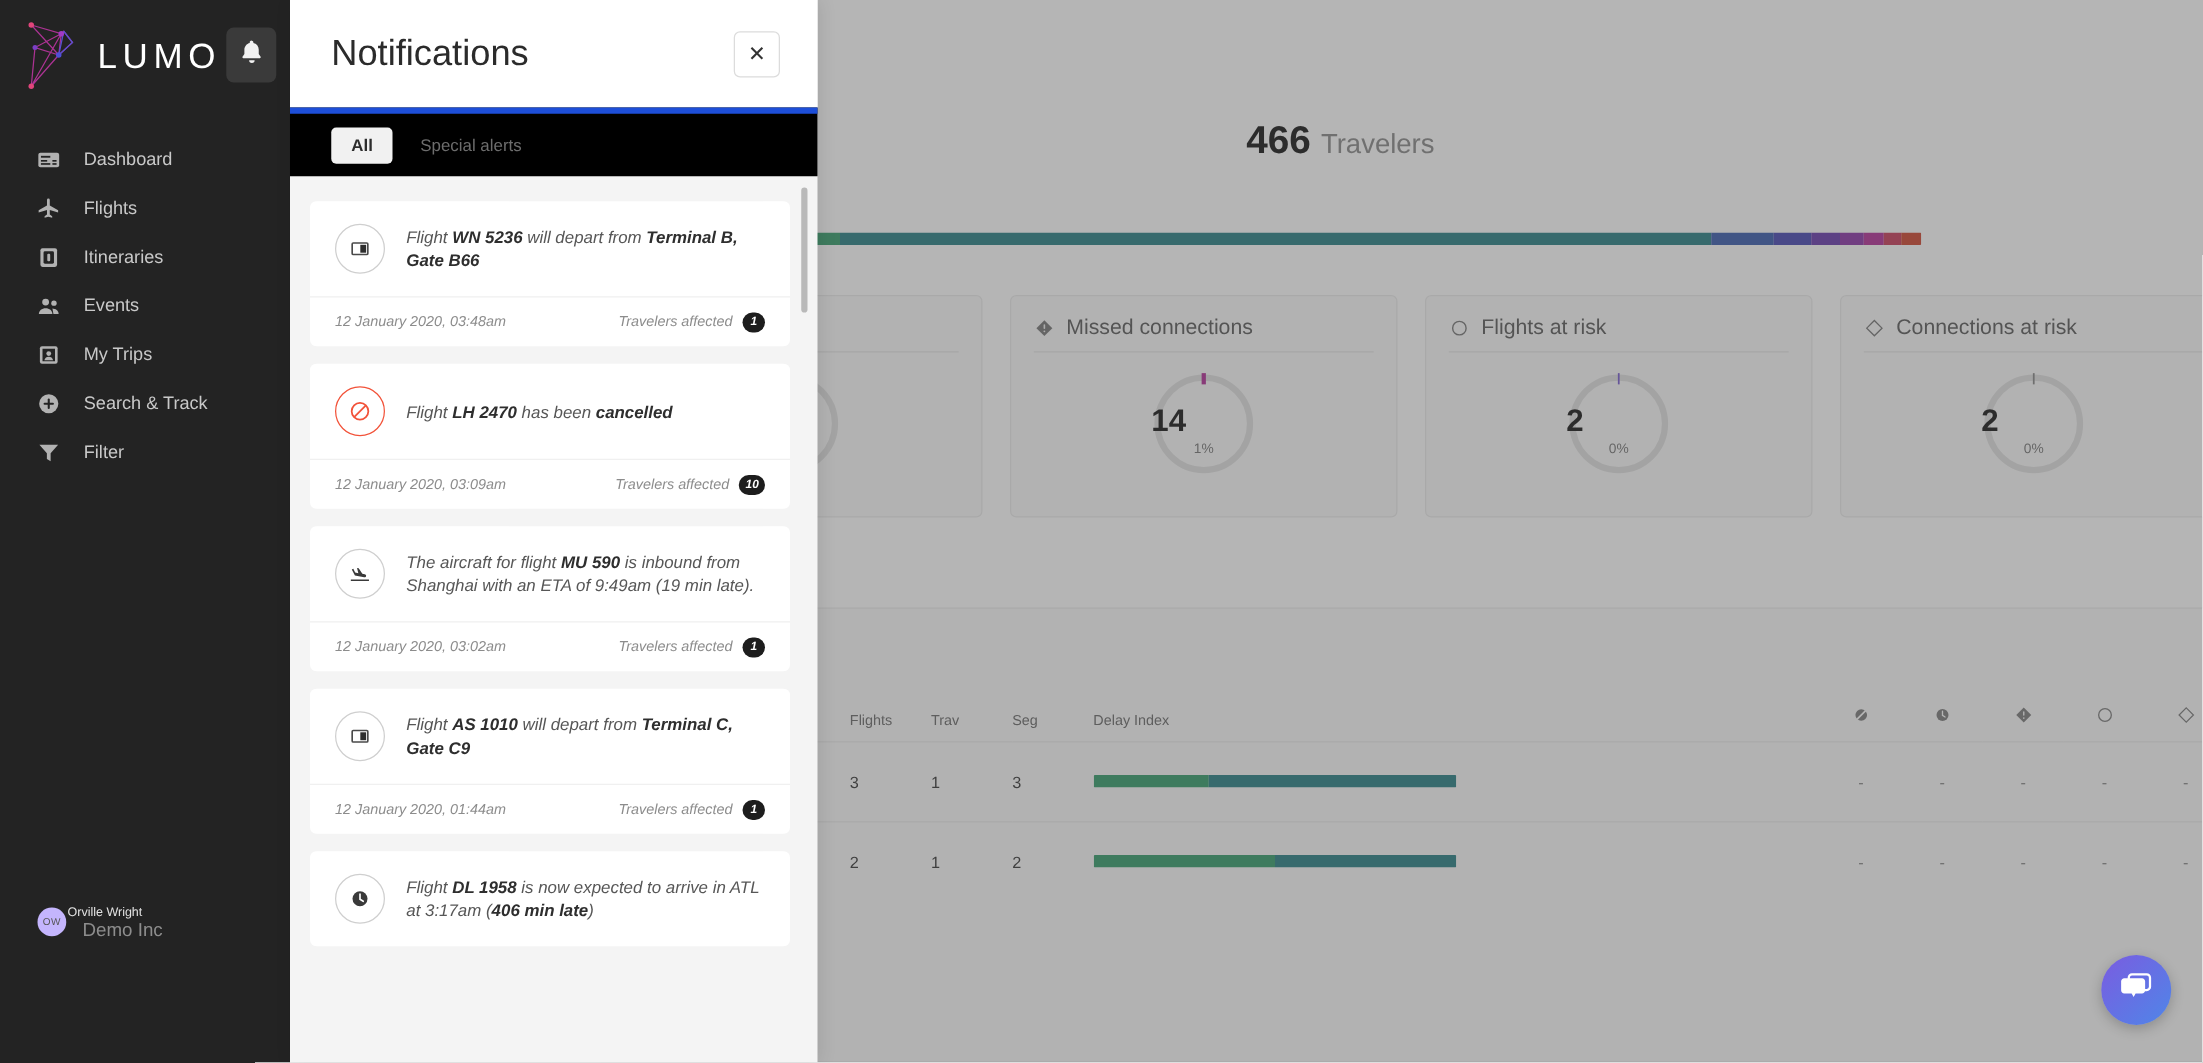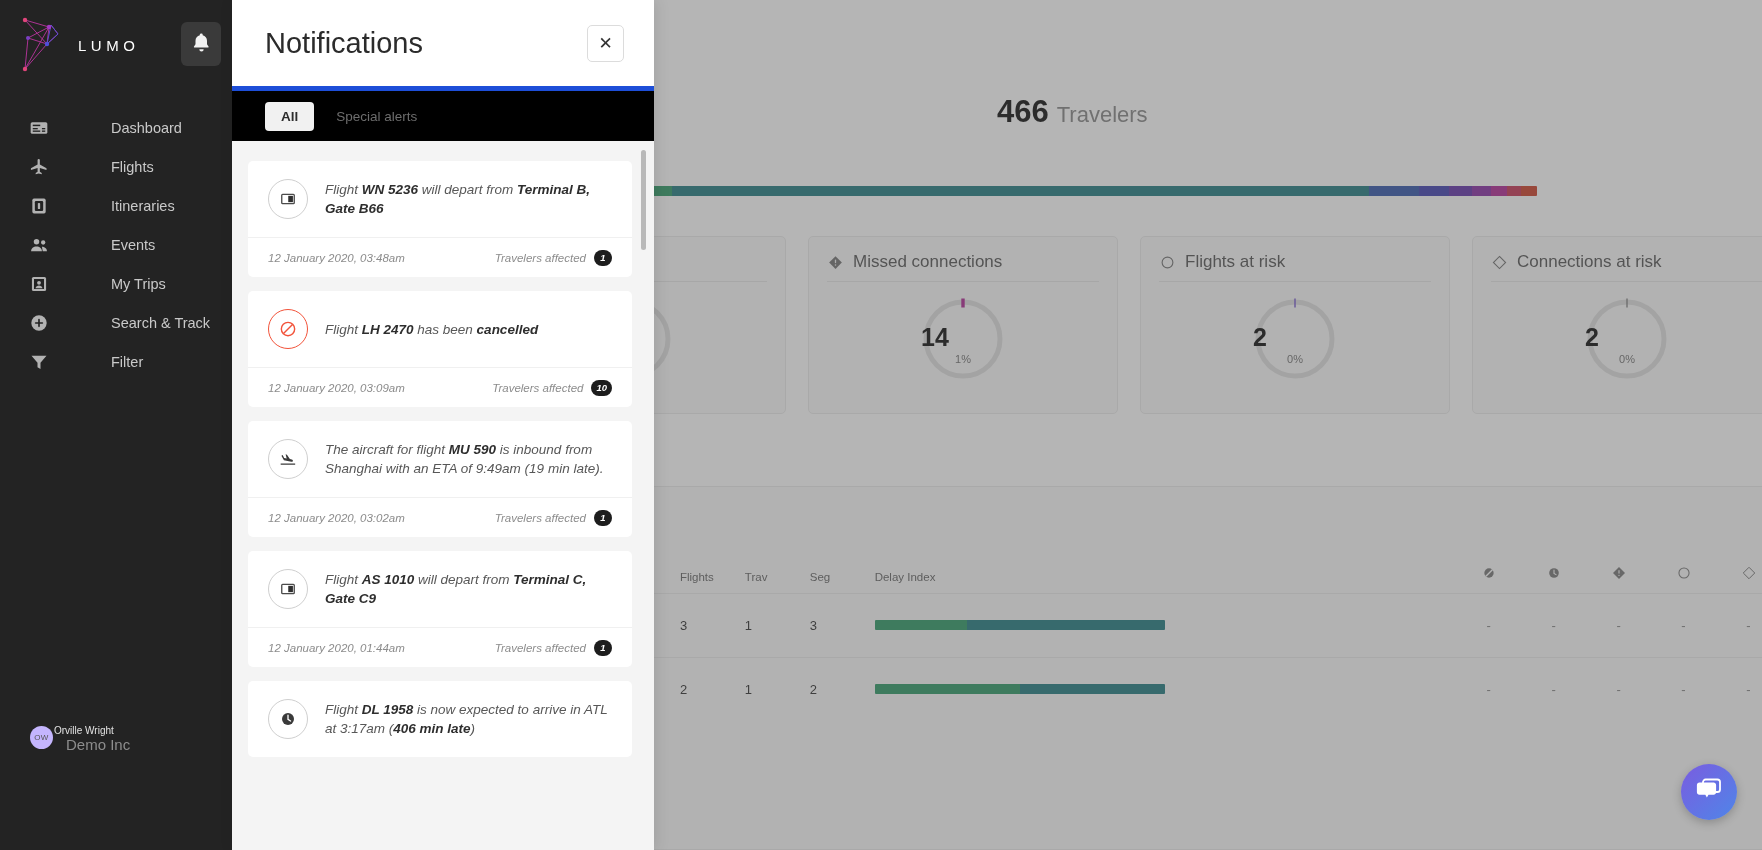--- a/index.html
+++ b/index.html
@@ -17,34 +17,34 @@
     width: 232px; height: 850px;
     background: #232323;
     z-index: 40;
   }
   .brand-row {
     display: flex; align-items: center;
     height: 90px; padding-left: 18px;
   }
   .logo-mark { width: 58px; height: 62px; flex: 0 0 58px; }
   .brand-text {
-    color: #ffffff; font-size: 15px; letter-spacing: 4.5px;
+    color: #ffffff; font-size: 28px; letter-spacing: 4.5px;
     font-weight: 400; margin-left: 2px;
   }
   .bell-btn {
     position: absolute; left: 181px; top: 22px;
     width: 40px; height: 44px; border-radius: 6px;
     background: #3a3a3a;
     display: flex; align-items: center; justify-content: center;
     cursor: pointer; z-index: 60;
   }
   .nav { margin-top: 18px; }
   .nav-item {
     display: flex; align-items: center;
-    height: 39px; padding-left: 28px; cursor: pointer; gap: 44px;
+    height: 39px; padding-left: 28px; cursor: pointer;
   }
   .nav-icon {
     width: 22px; height: 22px; flex: 0 0 22px;
     display: flex; align-items: center; justify-content: center;
     margin-right: 17px;
   }
   .nav-label { color: #c9c9c9; font-size: 14.5px; }
   .user-row {
     position: absolute; left: 0; bottom: 98px;
     display: flex; align-items: center; padding-left: 30px;

